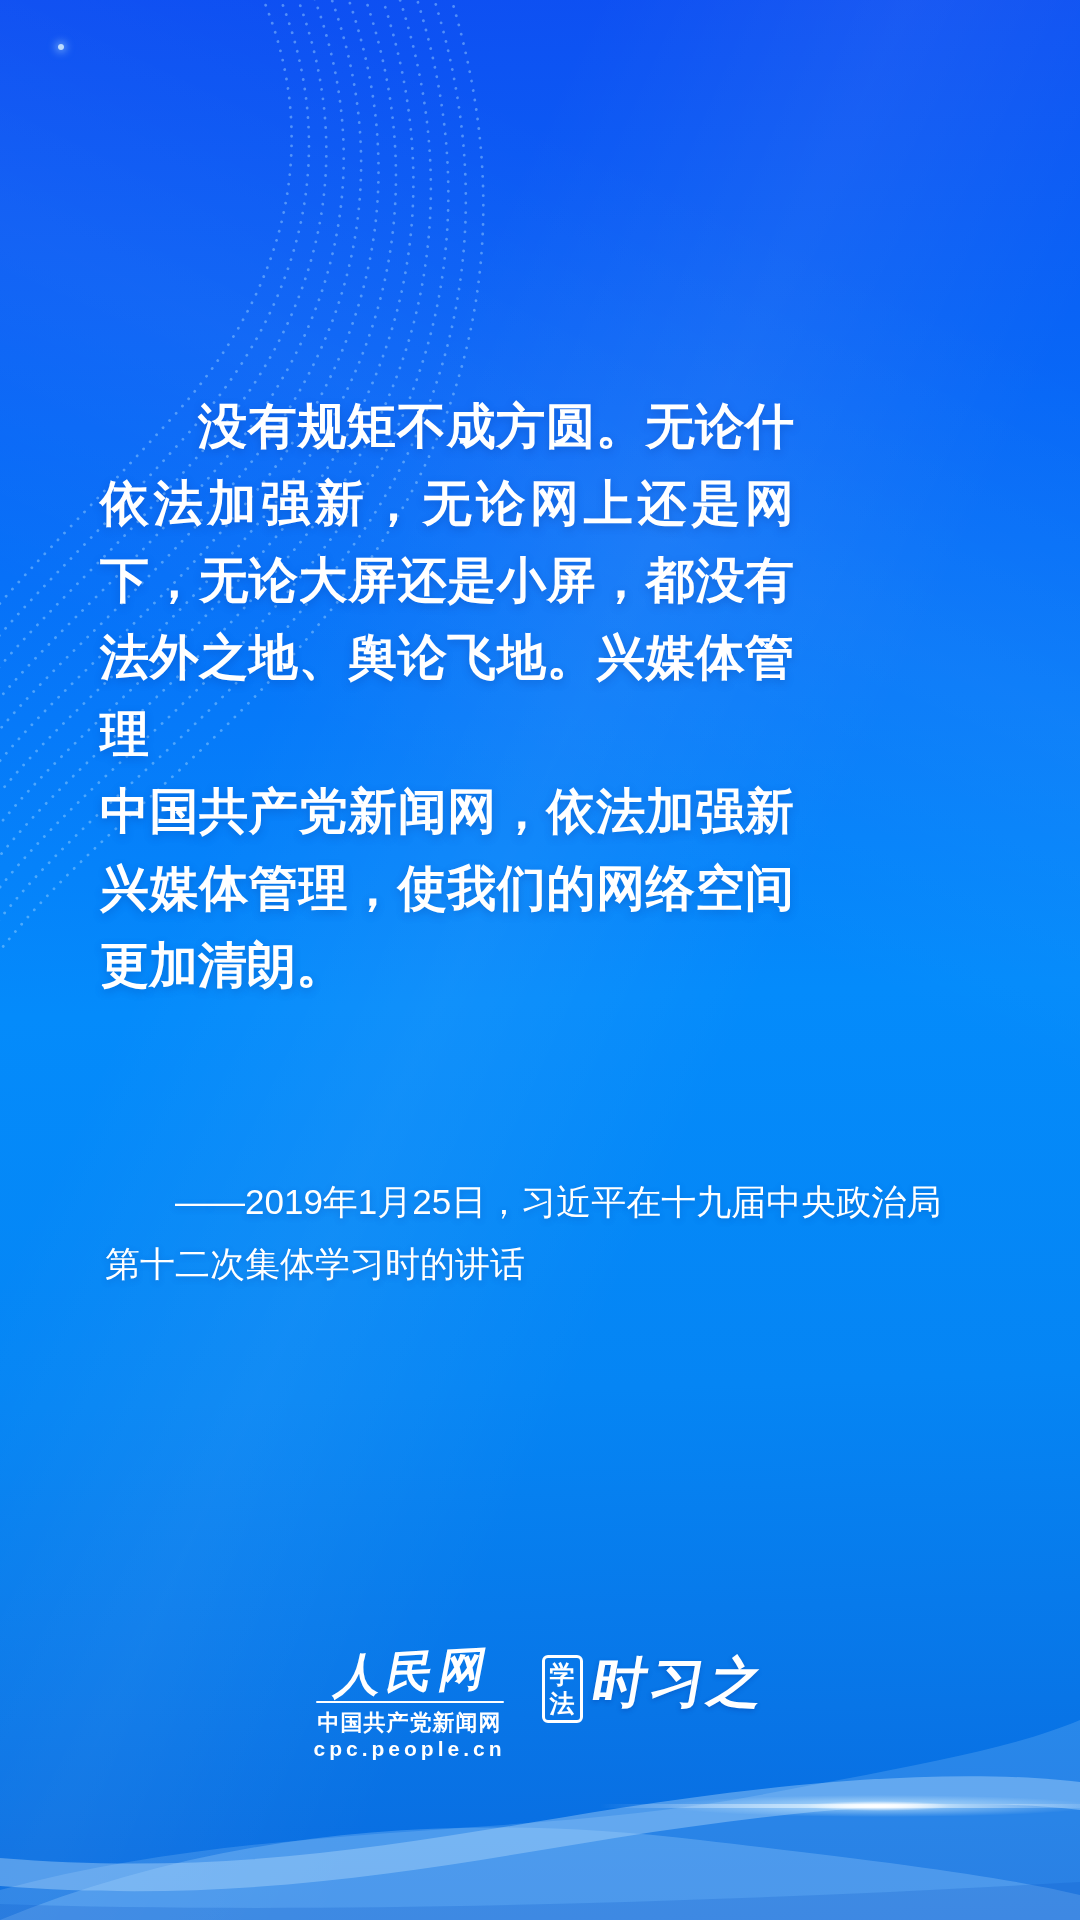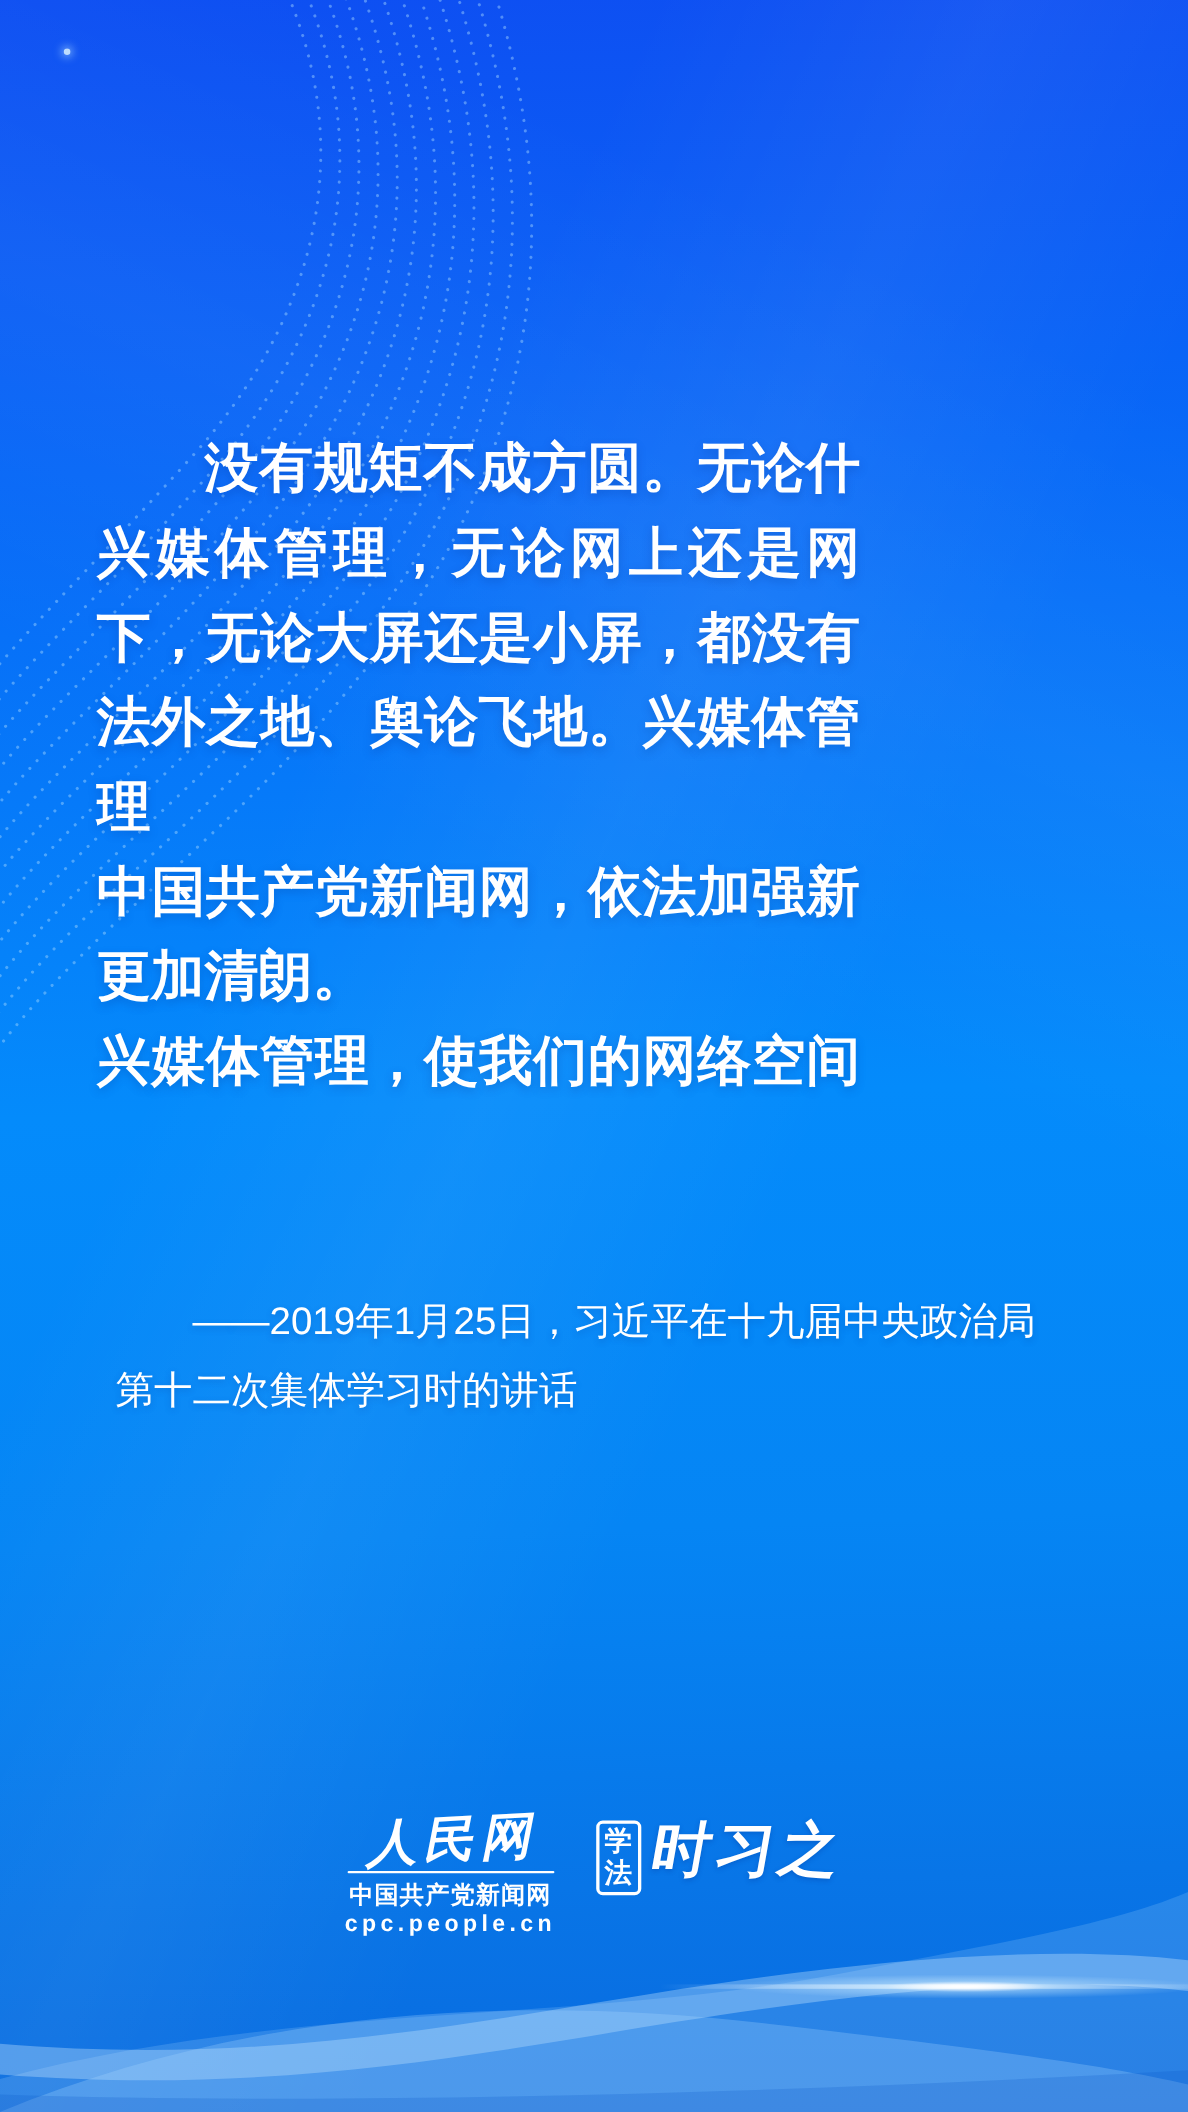--- a/index.html
+++ b/index.html
@@ -21,21 +21,21 @@
     position:absolute;left:0;top:0;width:100%;height:100%;
     background:
       linear-gradient(115deg, rgba(255,255,255,0) 30%, rgba(255,255,255,0.05) 46%, rgba(255,255,255,0) 62%),
       linear-gradient(25deg, rgba(255,255,255,0) 55%, rgba(255,255,255,0.04) 70%, rgba(255,255,255,0) 85%);
     pointer-events:none;
   }
   .deco-curves{position:absolute;left:0;top:0;}
   .spark-dot{position:absolute;left:58px;top:44px;width:6px;height:6px;border-radius:50%;
     background:rgba(220,245,255,.85);box-shadow:0 0 8px 2px rgba(190,235,255,.6);}
   .quote{
-    position:absolute;left:88px;top:388px;width:694px;
+    position:absolute;left:100px;top:388px;width:694px;
     font-size:49px;font-weight:700;line-height:77px;
     text-shadow:0 3px 9px rgba(0,50,150,.28);
   }
   .quote-line{text-align:justify;text-align-last:justify;}
   .quote-line.first{text-indent:98px;}
   .quote-line.last{text-align-last:left;}
   .attribution{
     position:absolute;left:105px;top:1171px;width:860px;
     font-size:35px;font-weight:500;line-height:62px;
     text-shadow:0 2px 6px rgba(0,50,150,.25);
@@ -88,26 +88,26 @@
       <path d="M412,-16 C492,220 434,425 296,582 C174,732 56,800 -30,928"></path>
       <path d="M430,-14 C510,230 450,440 310,600 C185,755 60,825 -30,960"></path>
       <path d="M448,-12 C528,240 466,455 324,618 C196,778 64,850 -30,992"></path>
     </g>
   </svg>
 
   <div class="spark-dot"></div>
 
   <div class="quote">
     <div class="quote-line first">没有规矩不成方圆。无论什</div>
-    <div class="quote-line">兴媒体管理，无论网上还是网</div>
+    <div class="quote-line">依法加强新，无论网上还是网</div>
     <div class="quote-line">下，无论大屏还是小屏，都没有</div>
     <div class="quote-line">法外之地、舆论飞地。兴媒体管理</div>
     <div class="quote-line">中国共产党新闻网，依法加强新</div>
+    <div class="quote-line">兴媒体管理，使我们的网络空间</div>
     <div class="quote-line last">更加清朗。</div>
-    <div class="quote-line">兴媒体管理，使我们的网络空间</div>
   </div>
 
   <div class="attribution">
     <div class="attr-line first">——2019年1月25日，习近平在十九届中央政治局</div>
     <div class="attr-line">第十二次集体学习时的讲话</div>
   </div>
 
   <div class="footer">
     <div class="people-block">
       <span class="people-script">人民网</span>

